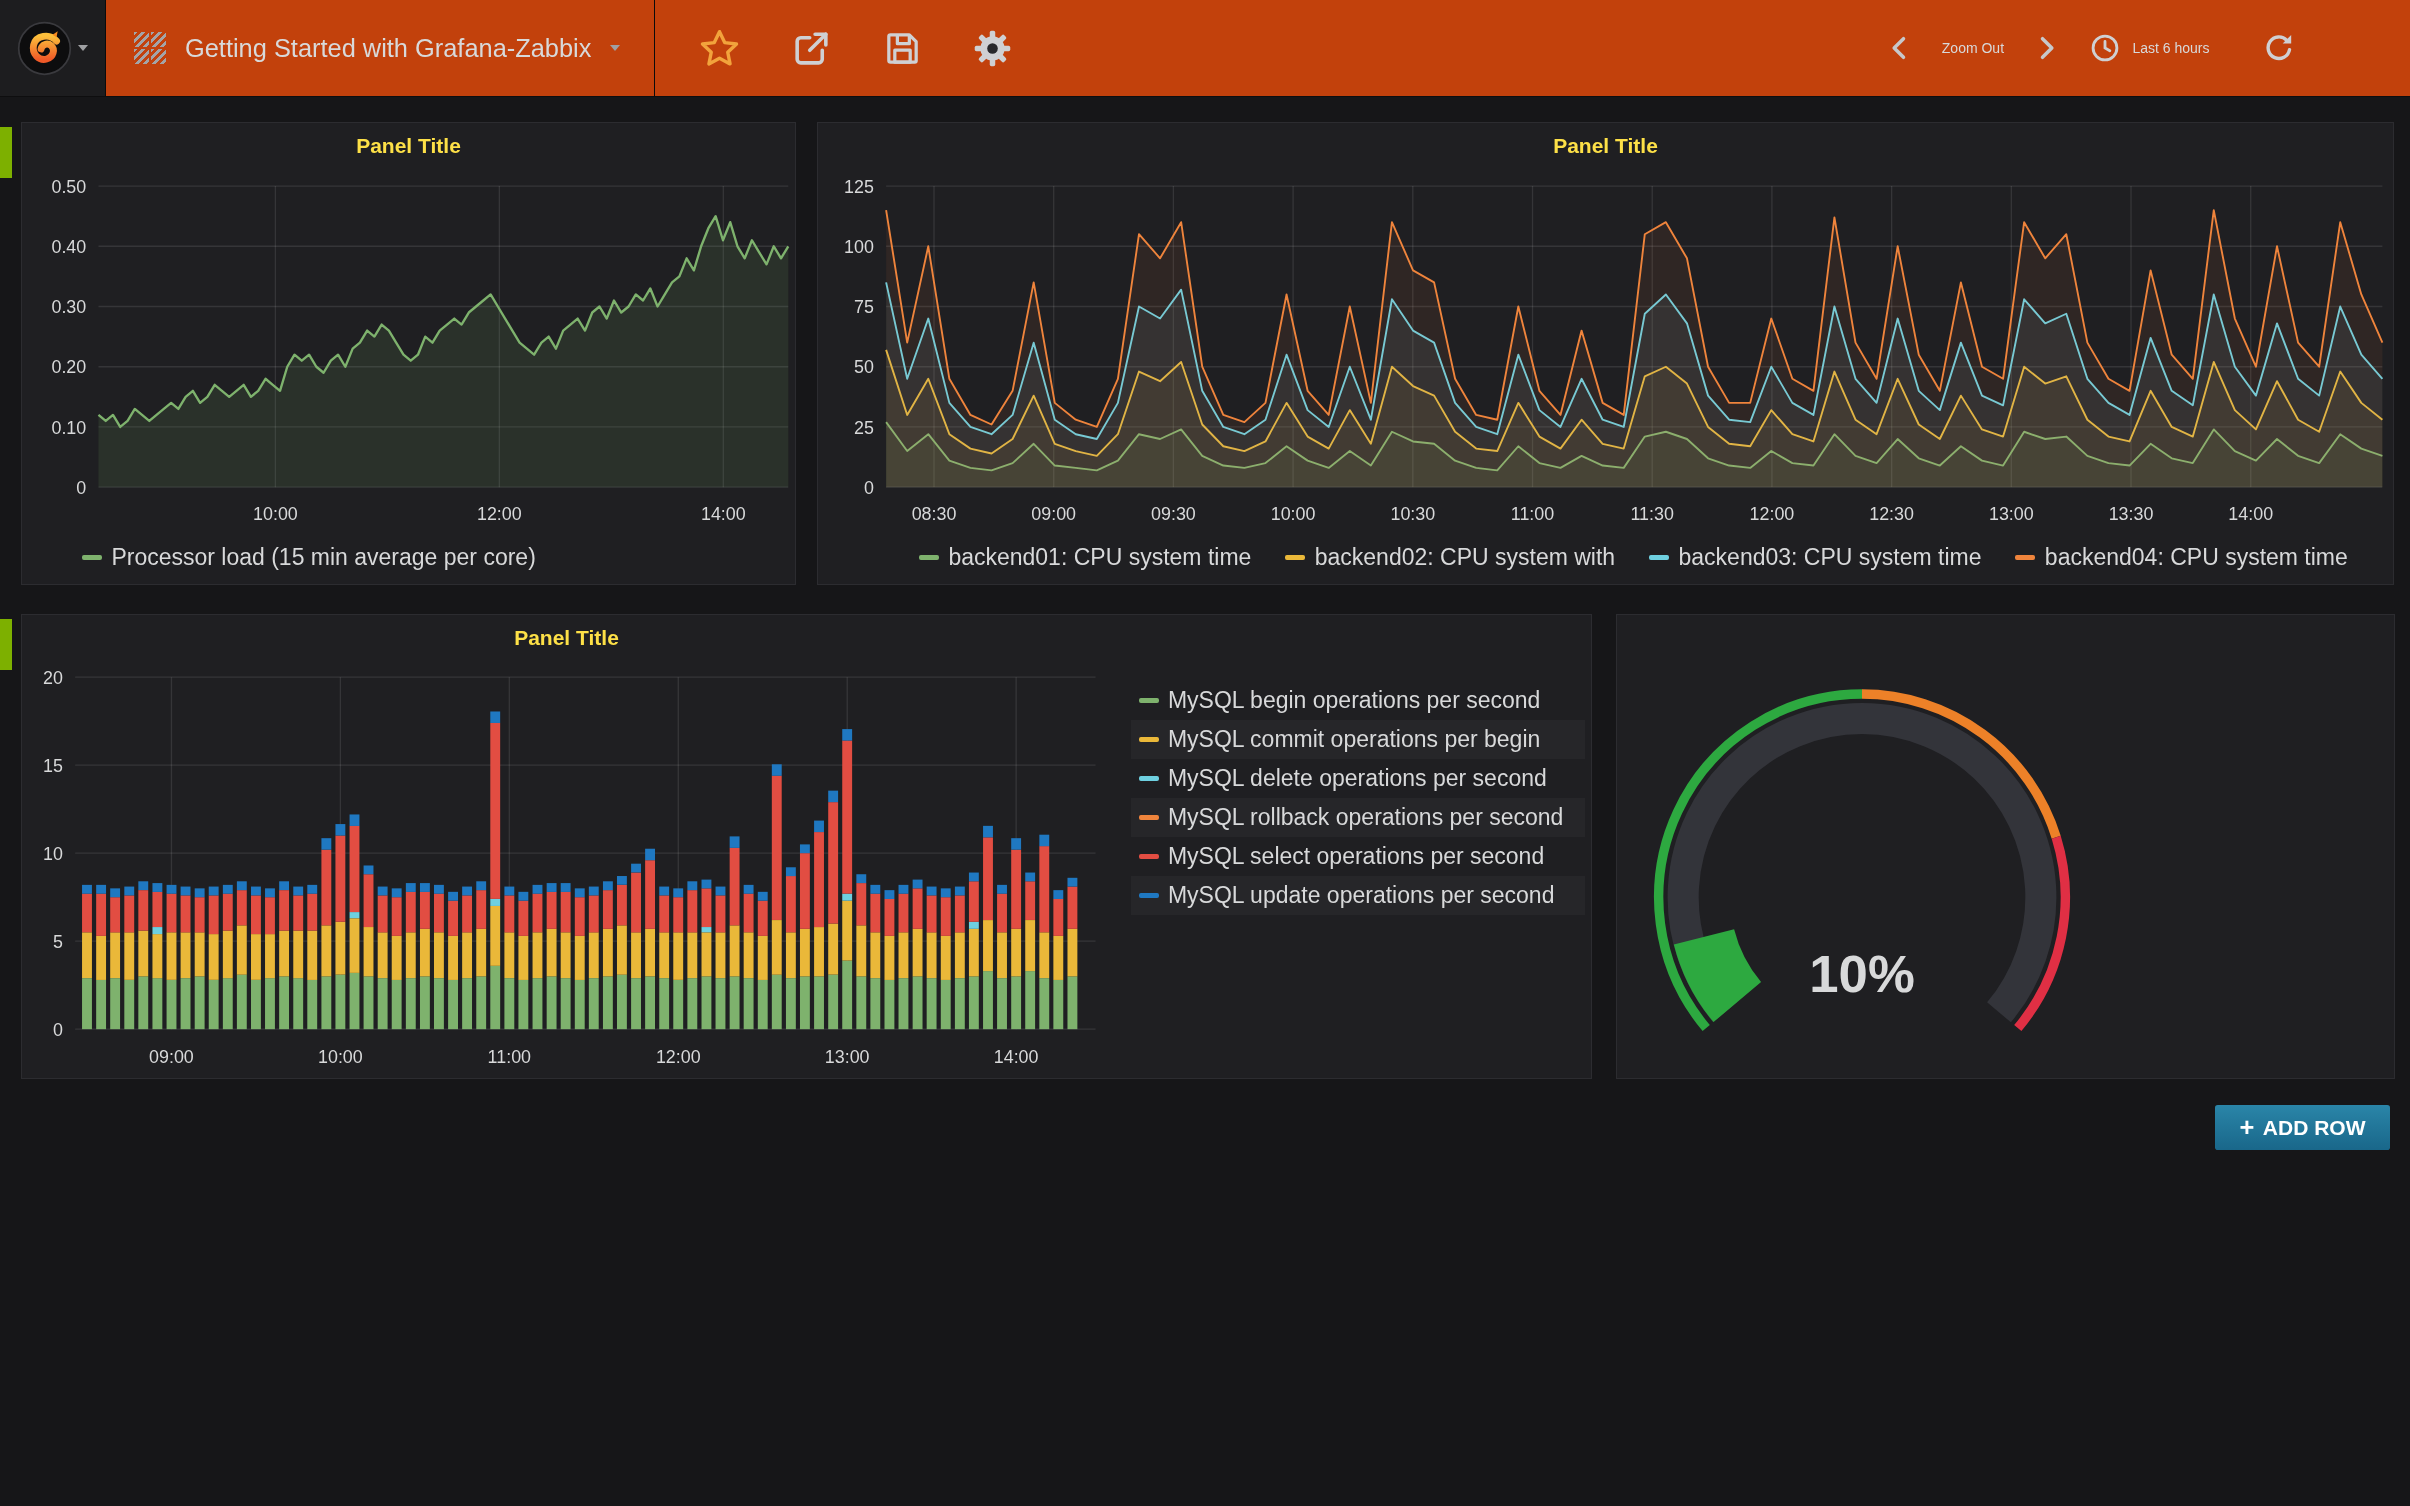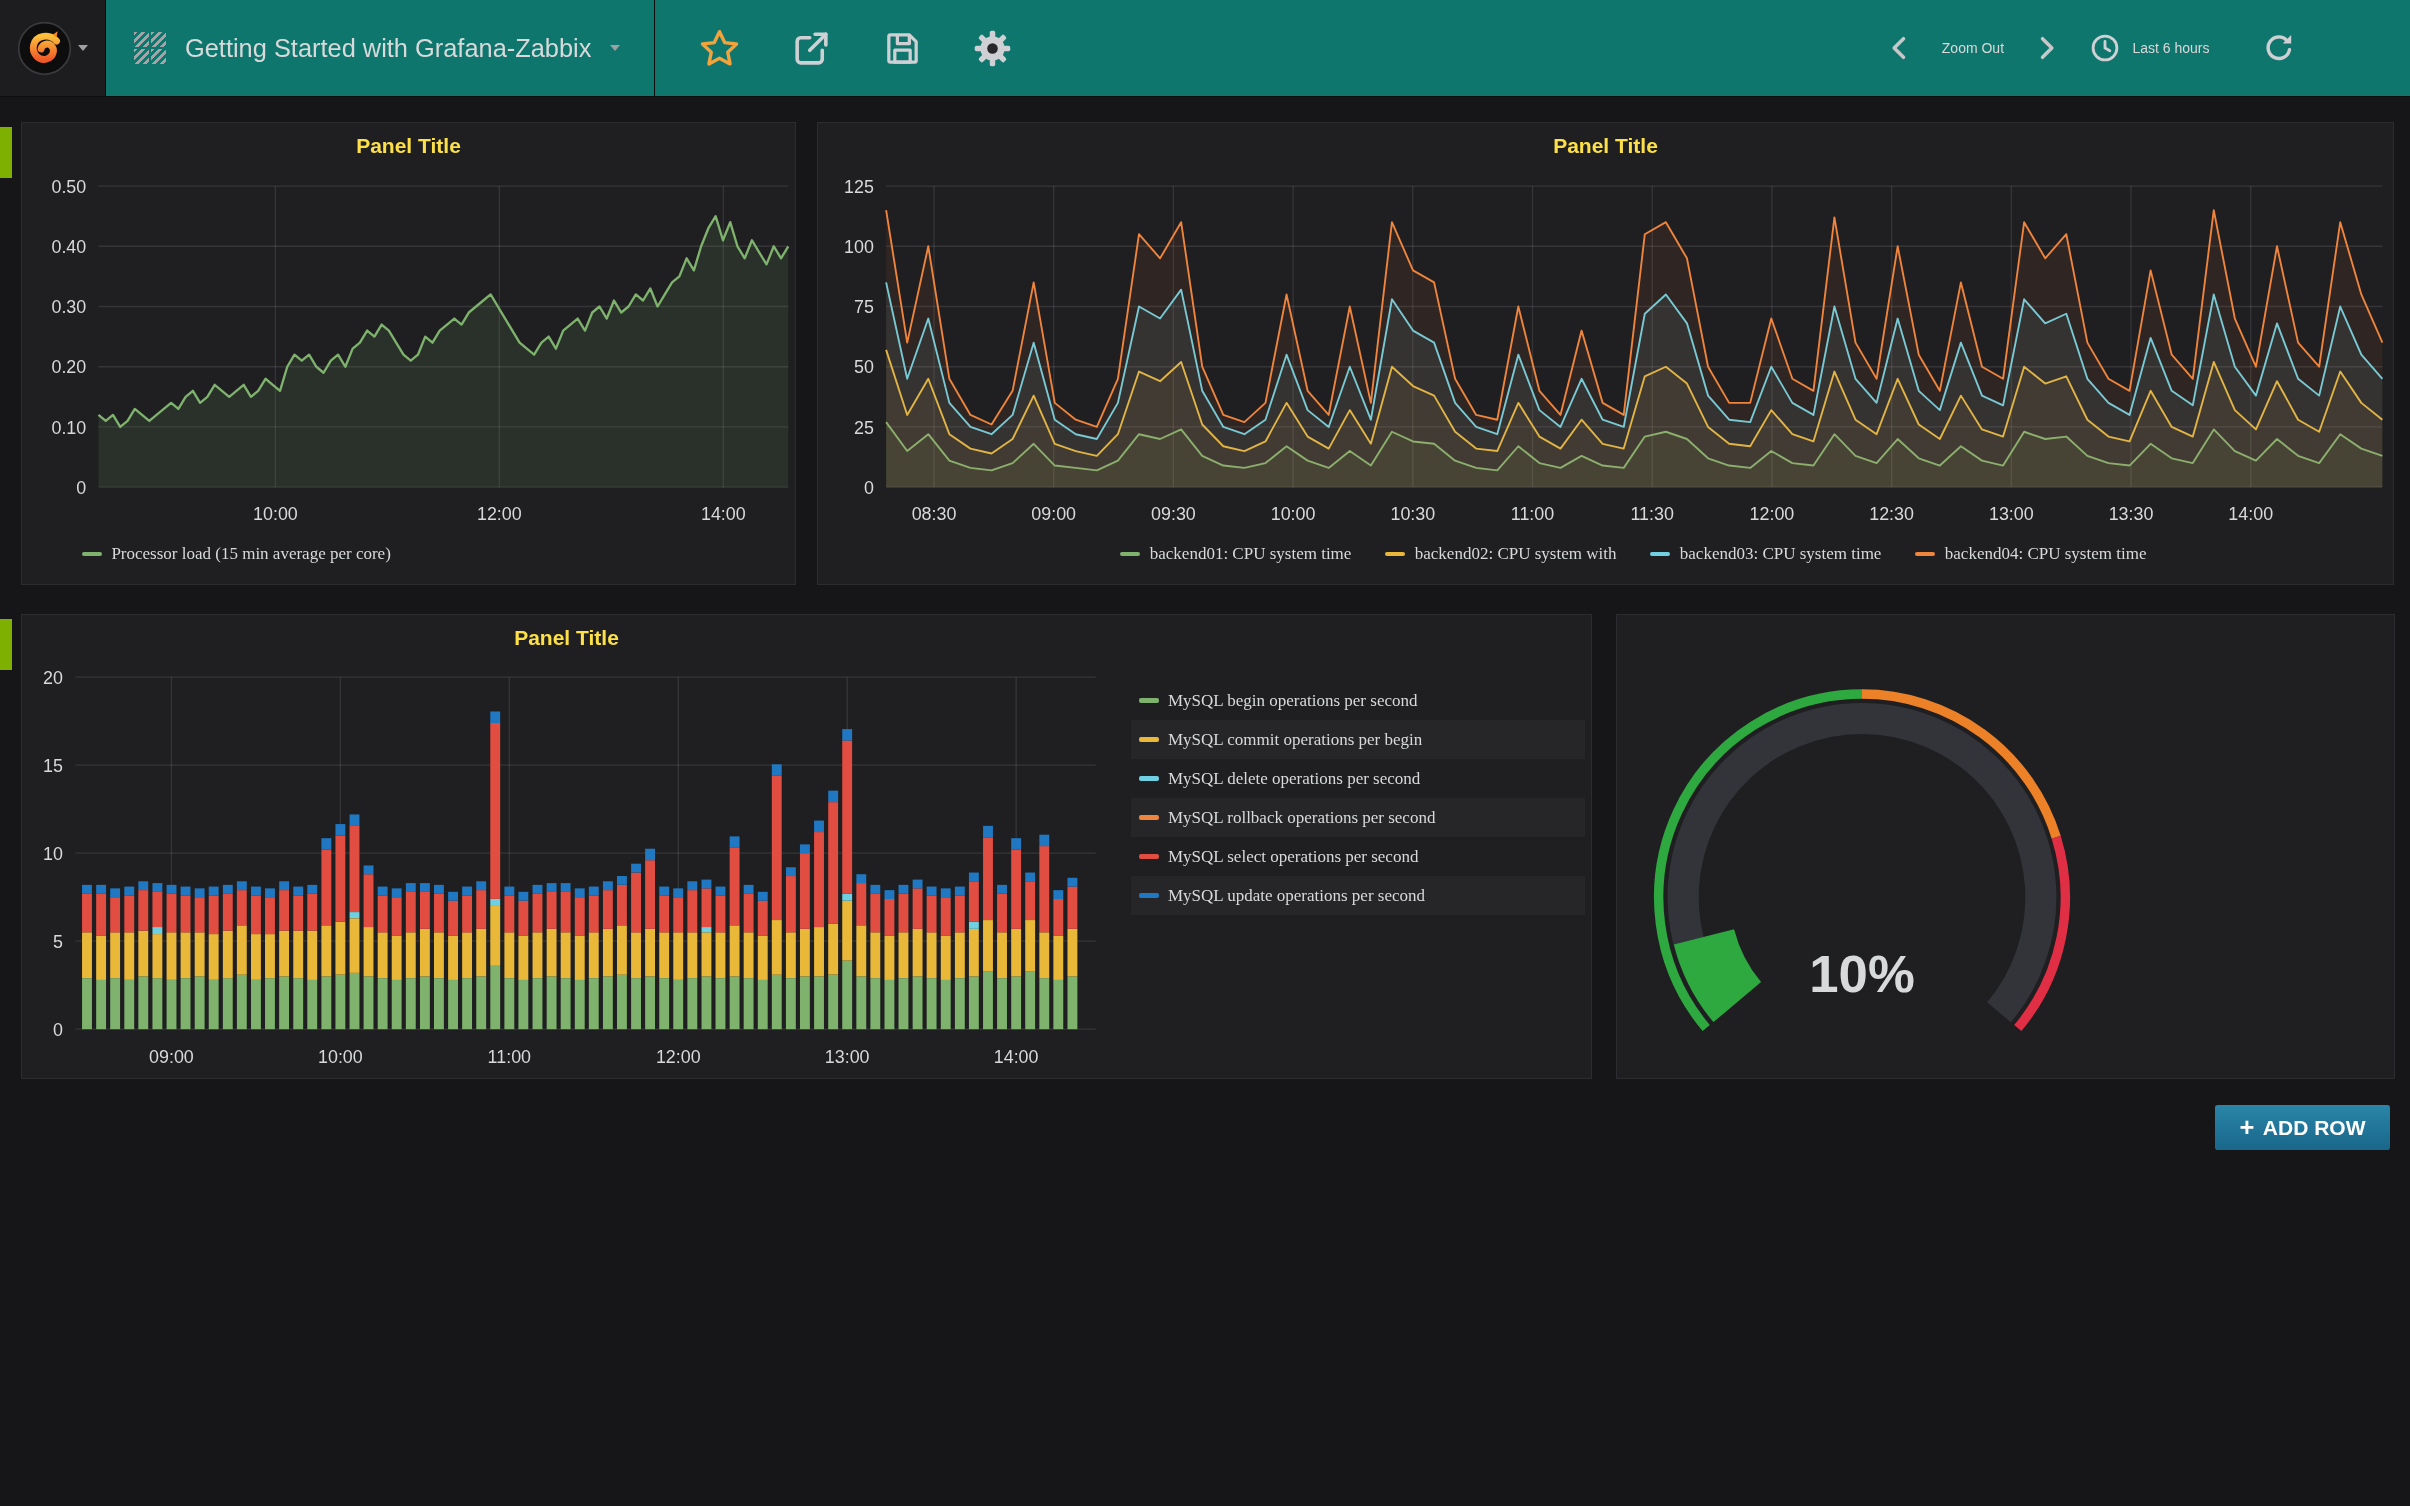--- a/index.html
+++ b/index.html
@@ -1,19 +1,19 @@
 <!DOCTYPE html>
 <html style="font-size:15px"><head>
 <meta charset="utf-8">
 <style>
   html,body{margin:0;padding:0;background:#141416;}
   .app{position:relative;width:2411px;height:1507px;background:#161618;overflow:hidden;
        font-family:"Liberation Sans","DejaVu Sans",sans-serif;color:#d8d9da;}
   
-  .navbar{position:absolute;top:0;left:0;width:2411px;height:96px;background:#0f766e;
+  .navbar{position:absolute;top:0;left:0;width:2411px;height:96px;background:#c2410c;
           border-bottom:0.9px solid #0e0e0f;display:flex;align-items:center;}
   .logo-block{width:105px;height:96px;background:#1d1d1f;border-right:1.9px solid #0b0b0c;
           display:flex;align-items:center;justify-content:center;gap:6.6px;cursor:pointer;}
   .caret{width:0;height:0;border-left:5.6px solid transparent;border-right:5.6px solid transparent;
           border-top:6.6px solid #9fa0a3;}
   .title-block{height:96px;display:flex;align-items:center;gap:19px;padding:0 34px 0 28px;
           border-right:1.9px solid #0b0b0c;cursor:pointer;}
   .grid-icon{width:32px;height:32px;display:grid;grid-template-columns:1fr 1fr;gap:2.8px;}
   .grid-icon span{background:repeating-linear-gradient(135deg,#a3a4a7 0 2.4px,rgba(0,0,0,0) 2.4px 5.6px);}
   .dash-title{font-size:25.4px;color:#d8d9da;}
@@ -24,21 +24,21 @@
   .time-picker{display:flex;align-items:center;gap:10.4px;cursor:pointer;}
   
   .panel{position:absolute;background:#1f1f22;border:0.9px solid #2c2c30;box-sizing:border-box;}
   .panel-title{position:absolute;top:11.3px;left:0;right:0;text-align:center;
                font-size:21px;font-weight:bold;color:#fde047;cursor:pointer;}
   .row-tab{position:absolute;width:12.2px;height:51px;background:#7db000;cursor:pointer;}
   svg.chart{position:absolute;left:0;top:0;}
   
   .legend-item{display:flex;align-items:center;gap:9.4px;cursor:pointer;}
   .legend-swatch{width:20px;height:4.7px;border-radius:1.9px;flex:0 0 auto;}
-  .legend-label{font-size:17px;color:#d8d9da;white-space:nowrap;font-family:Liberation Serif, serif;}
+  .legend-label{font-size:23px;color:#d8d9da;white-space:nowrap;}
   .legend-bottom-left{position:absolute;left:60px;top:421px;}
   .legend-bottom-center{position:absolute;left:68px;right:12.2px;top:421px;
                display:flex;justify-content:center;gap:34px;}
   .legend-right{position:absolute;left:1109px;top:66px;width:454px;}
   .legend-right .legend-item{height:39px;padding-left:7.5px;}
   .legend-right .legend-item:nth-child(even){background:rgba(255,255,255,0.035);}
   
   .add-row{position:absolute;left:2215px;top:1105px;width:175px;height:45px;border-radius:2.8px;
            background:linear-gradient(180deg,#2a85a8,#19678a);display:flex;align-items:center;
            justify-content:center;gap:8.5px;color:#fff;font-weight:bold;font-size:21px;cursor:pointer;}

